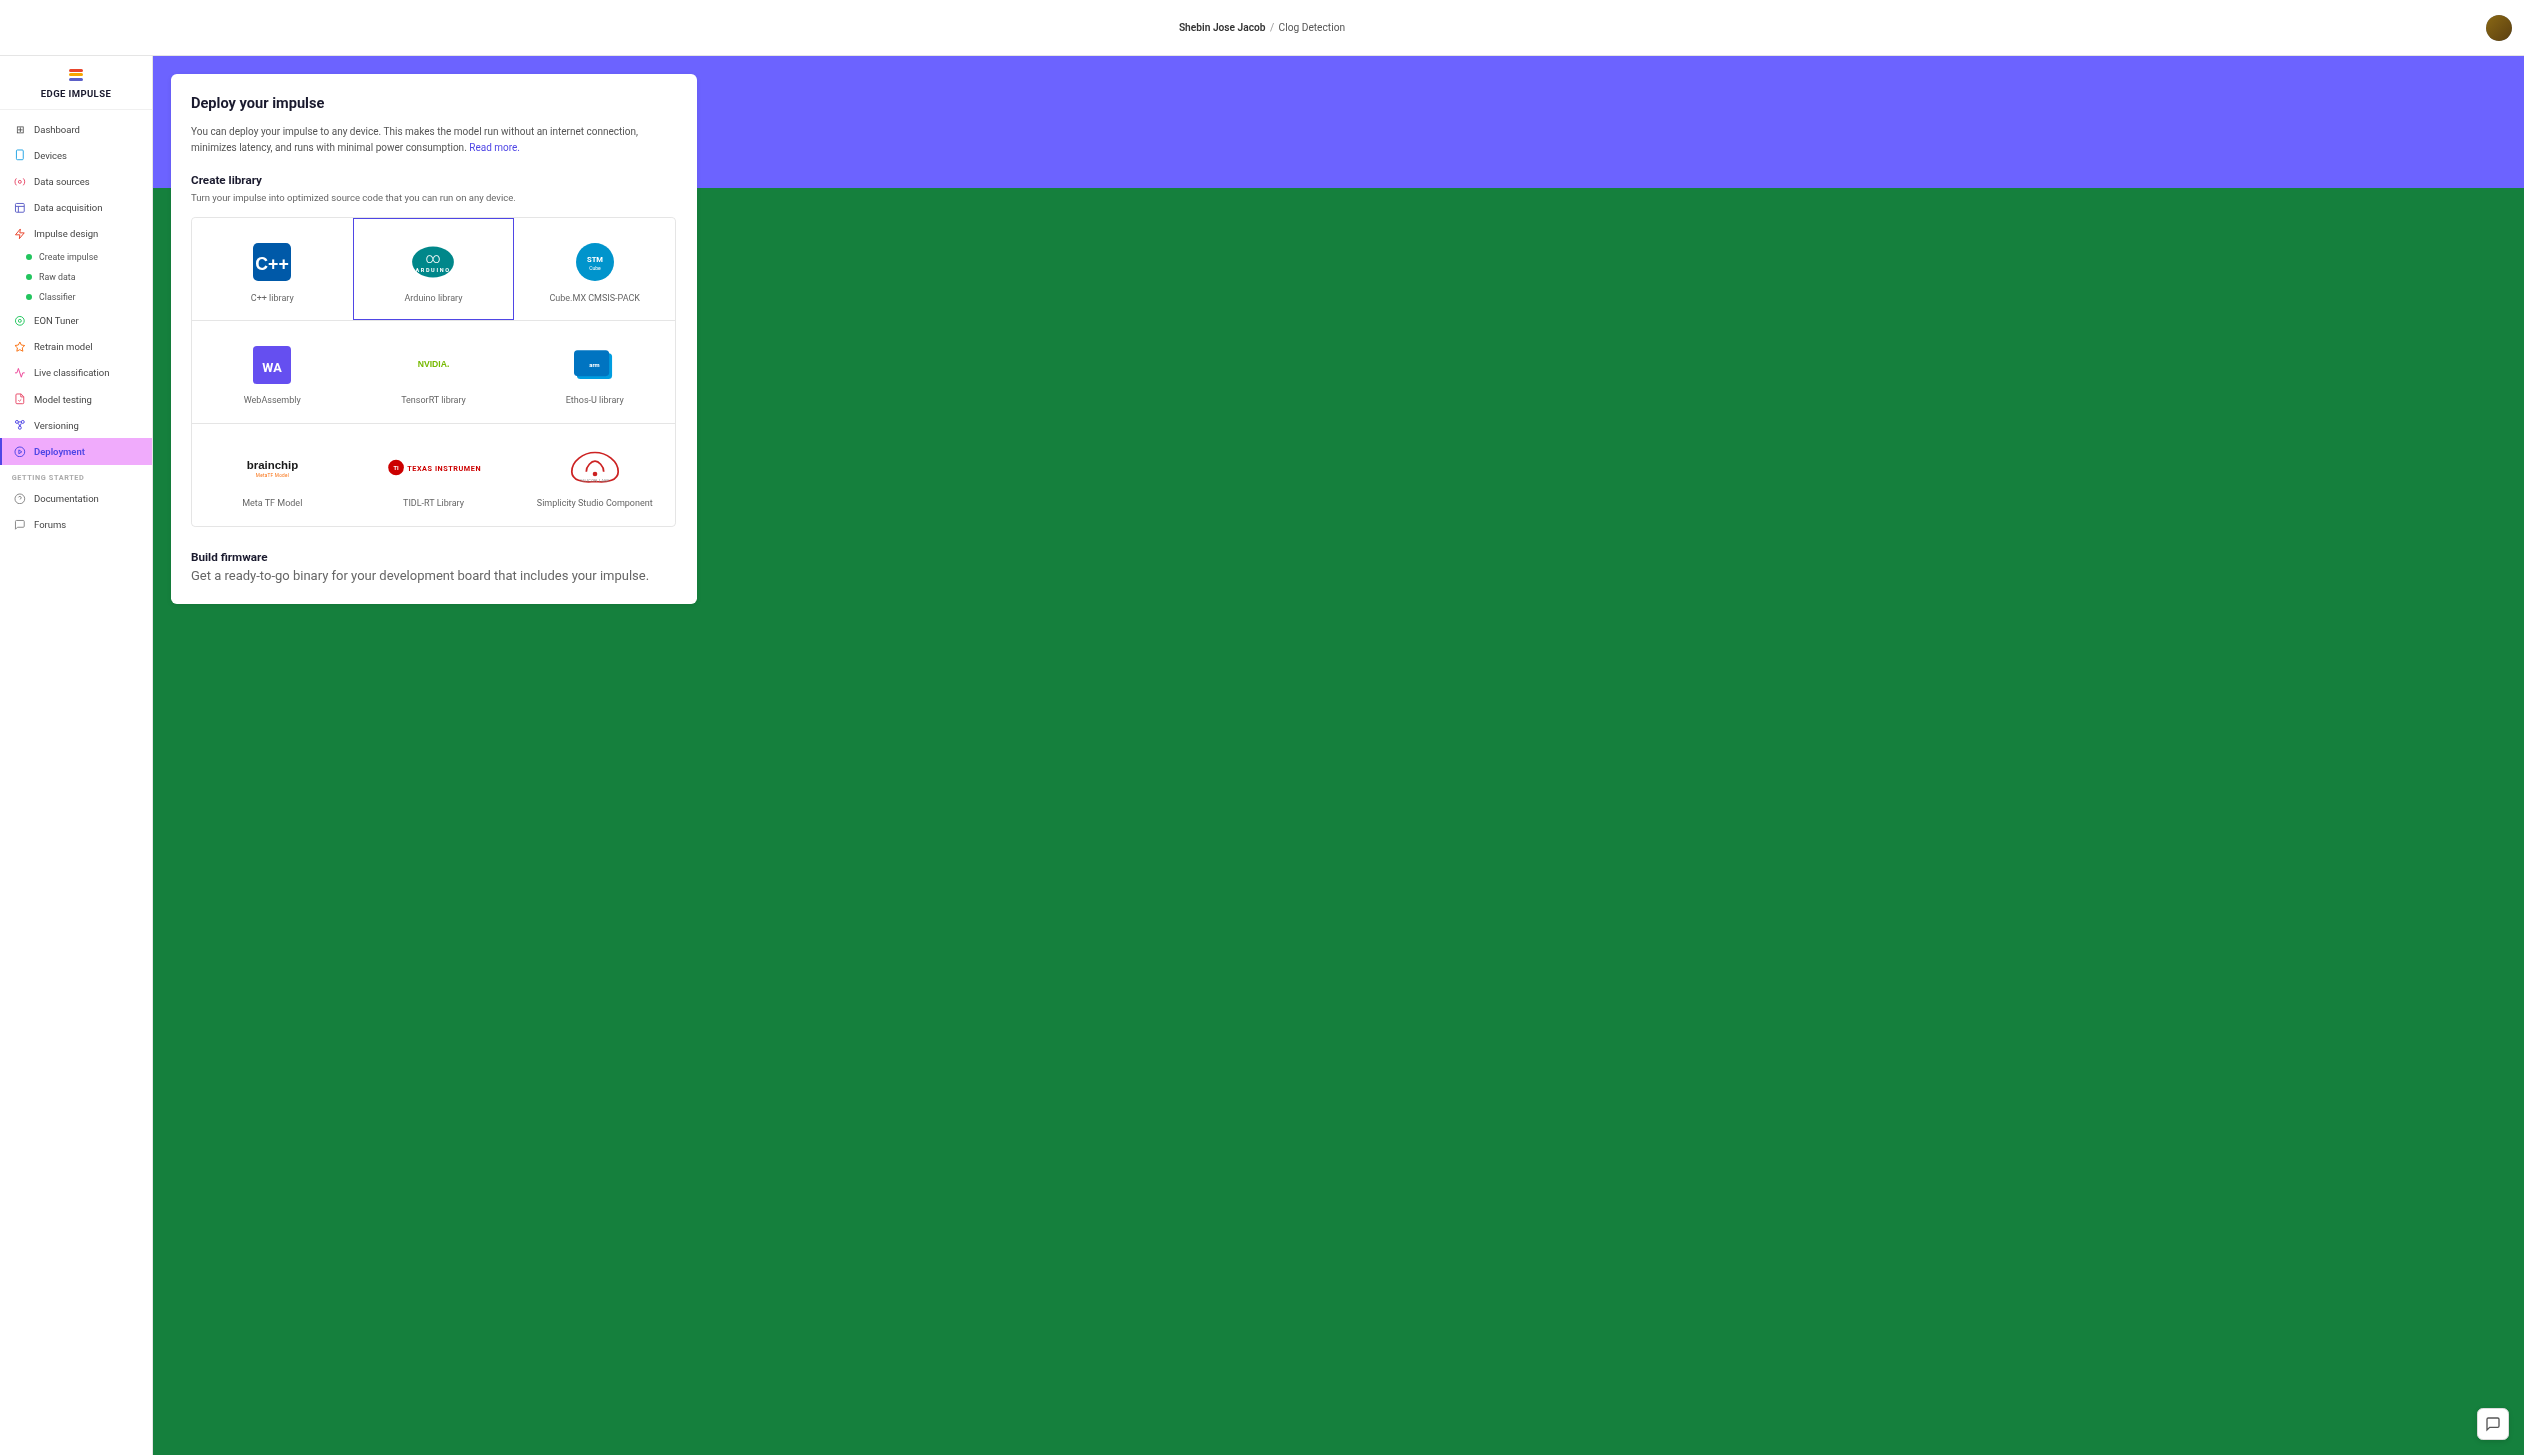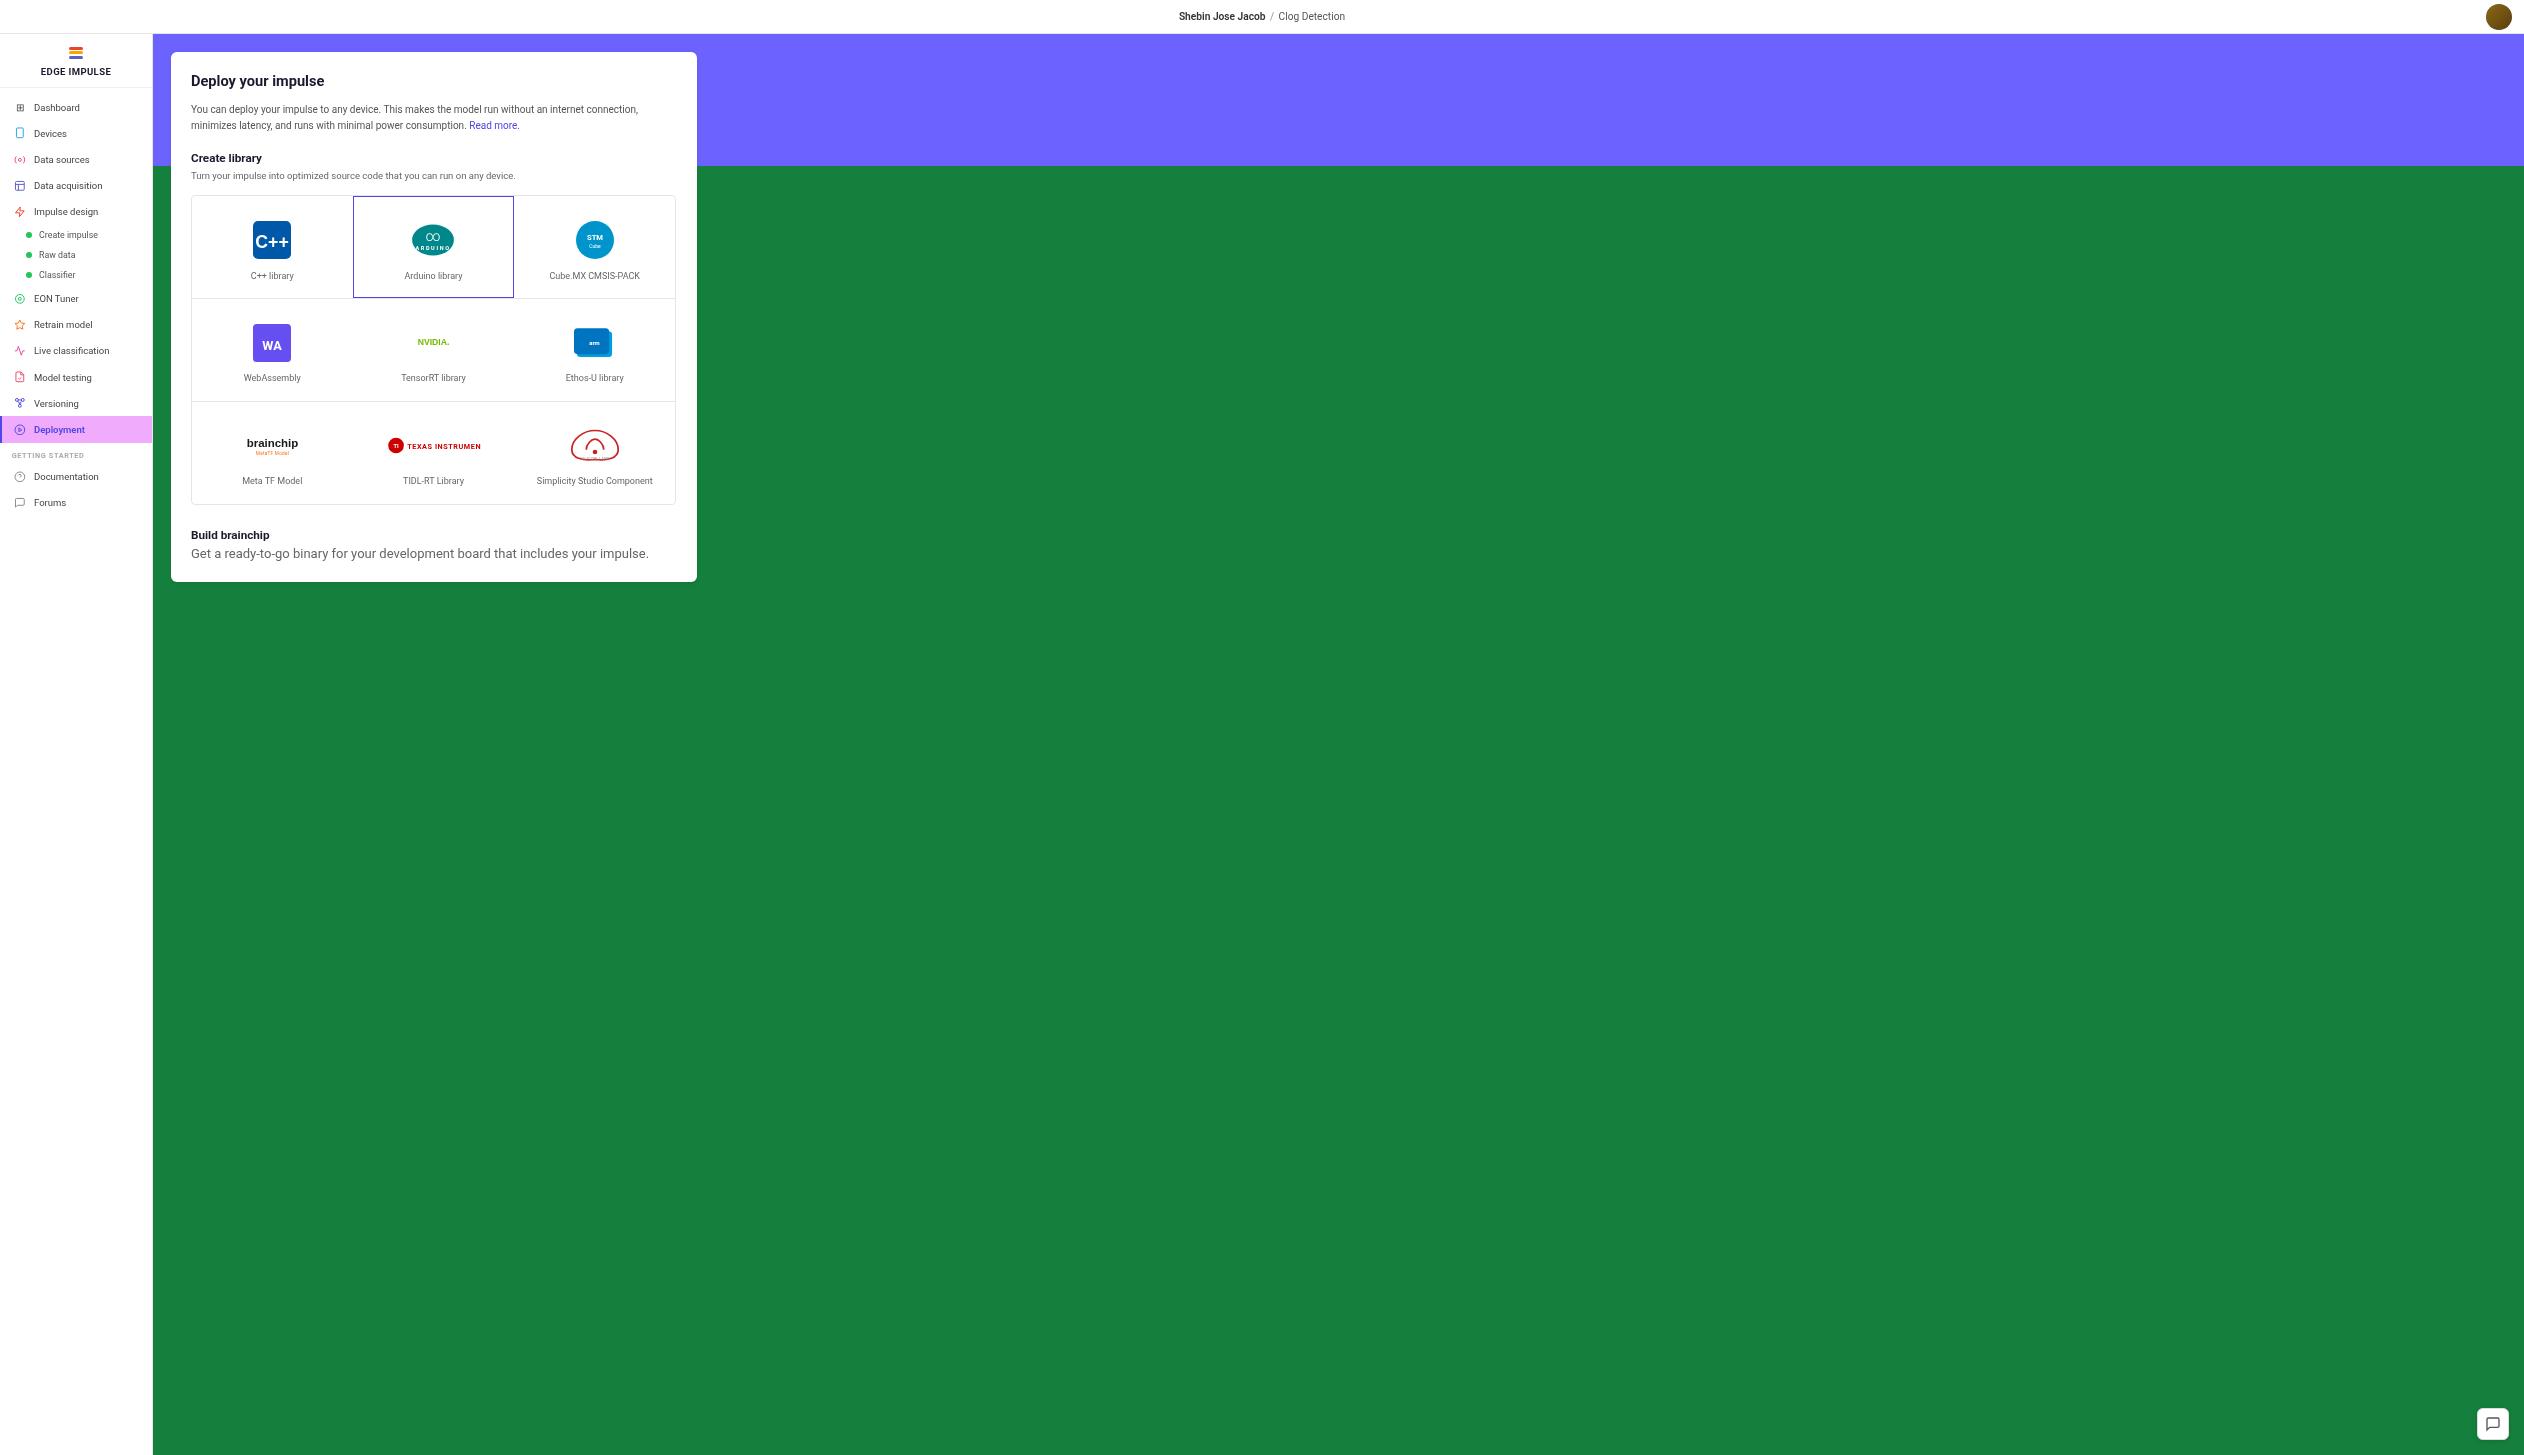--- a/index.html
+++ b/index.html
@@ -1,20 +1,20 @@
 <!DOCTYPE html>
 <html style="font-size:11.7px"><head>
   <meta charset="utf-8">
   <style>
     * { box-sizing: border-box; margin: 0; padding: 0; }
     body { font-family: -apple-system, BlinkMacSystemFont, 'Segoe UI', Roboto, sans-serif; background: #f0f0f5; display: flex; flex-direction: column; height: 100vh; overflow: hidden; }
 
     
     .top-header {
-      height: 34px;
+      height: 56px;
       background: #fff;
       border-bottom: 0.7px solid #e5e5e5;
       display: flex;
       align-items: center;
       justify-content: center;
       position: relative;
       z-index: 10;
       flex-shrink: 0;
     }
     .top-header-center {
@@ -543,21 +543,21 @@
                 <path d="M35 38 C35 28, 44 20, 50 20 C56 20, 65 28, 65 38" fill="none" stroke="#cc2222" stroke-width="3"></path>
                 <circle cx="50" cy="42" r="4" fill="#cc2222"></circle>
                 <text x="50%" y="90%" text-anchor="middle" dominant-baseline="middle" fill="#888" font-size="7" letter-spacing="0.5">SILICON LABS</text>
               </svg>
             </div>
             <span class="lib-card-label">Simplicity Studio Component</span>
           </div>
 
         </div>
 
-        <div class="build-title">Build brainchip</div>
+        <div class="build-title">Build firmware</div>
         <div class="build-desc">Get a ready-to-go binary for your development board that includes your impulse.</div>
 
       </div>
     </div>
   </div>
 
 </div>
 
 <div class="chat-fab">
   <svg width="16" height="16" viewBox="0 0 24 24" fill="none" stroke="#555" stroke-width="2">

